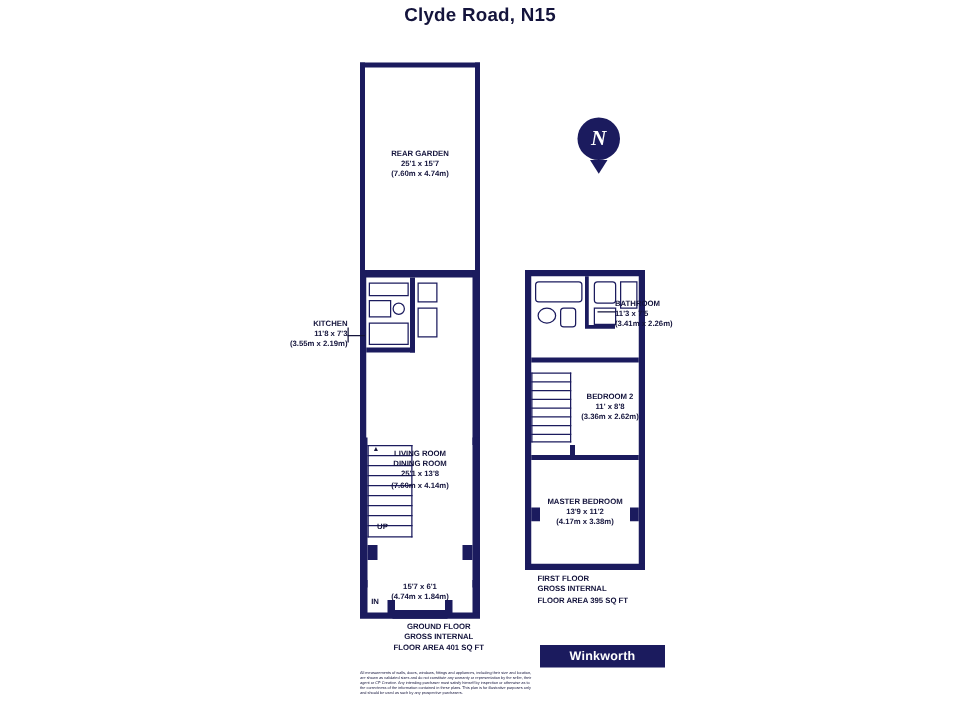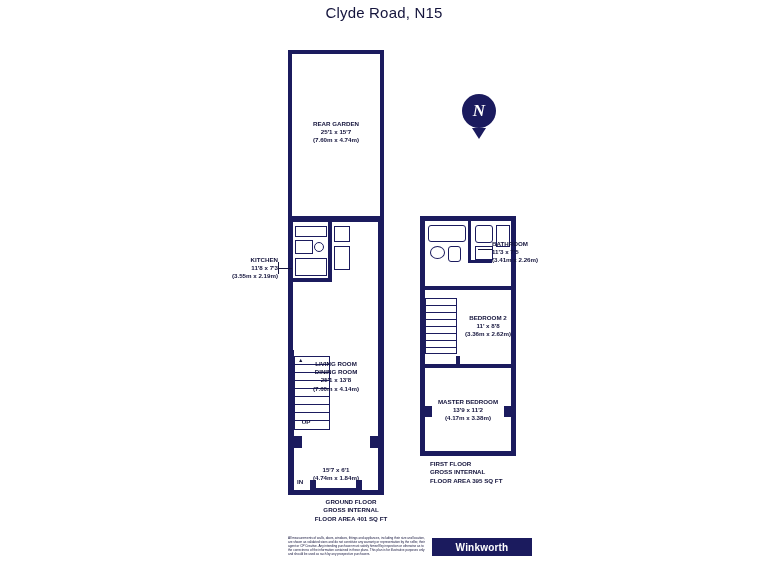--- a/index.html
+++ b/index.html
@@ -7,21 +7,21 @@
     width:768px;height:576px;background:#ffffff;
     font-family:"Liberation Sans", sans-serif;
     color:#1a1a2e;position:relative;overflow:hidden;
   }
   .stage{position:absolute;inset:0;}
   .abs{position:absolute;}
 
   
   #title{
     left:0;right:0;top:4px;text-align:center;
-    font-size:15px;font-weight:normal;color:#14143c;letter-spacing:.2px;
+    font-size:15px;font-weight:bold;color:#14143c;letter-spacing:.2px;
   }
   #subtitle{
     left:0;right:0;top:21px;text-align:center;
     font-size:9.5px;font-weight:bold;color:#14143c;
   }
 
   
   .wall{background:#1b1b5e;}
 
   
@@ -47,21 +47,21 @@
   .fx{border:1px solid #1b1b5e;background:#ffffff;}
   .fx-r{border:1px solid #1b1b5e;background:#ffffff;border-radius:50%;}
   .fx-rr{border:1px solid #1b1b5e;background:#ffffff;border-radius:3px;}
 
   
   #footer-note{
     left:288px;top:537px;width:140px;
     font-size:3.1px;line-height:3.9px;color:#14143c;text-align:left;
   }
   #brandbar{
-    left:432px;top:538px;width:100px;height:18px;background:#1b1b5e;
+    left:432px;top:516px;width:100px;height:18px;background:#1b1b5e;
     display:flex;align-items:center;justify-content:center;
   }
   #brandbar span{color:#fff;font-size:10px;font-weight:bold;letter-spacing:.2px;}
 
   .arr{font-size:5.5px;font-weight:bold;color:#14143c;}
 </style>
 </head>
 <body>
 
 <div class="stage">

